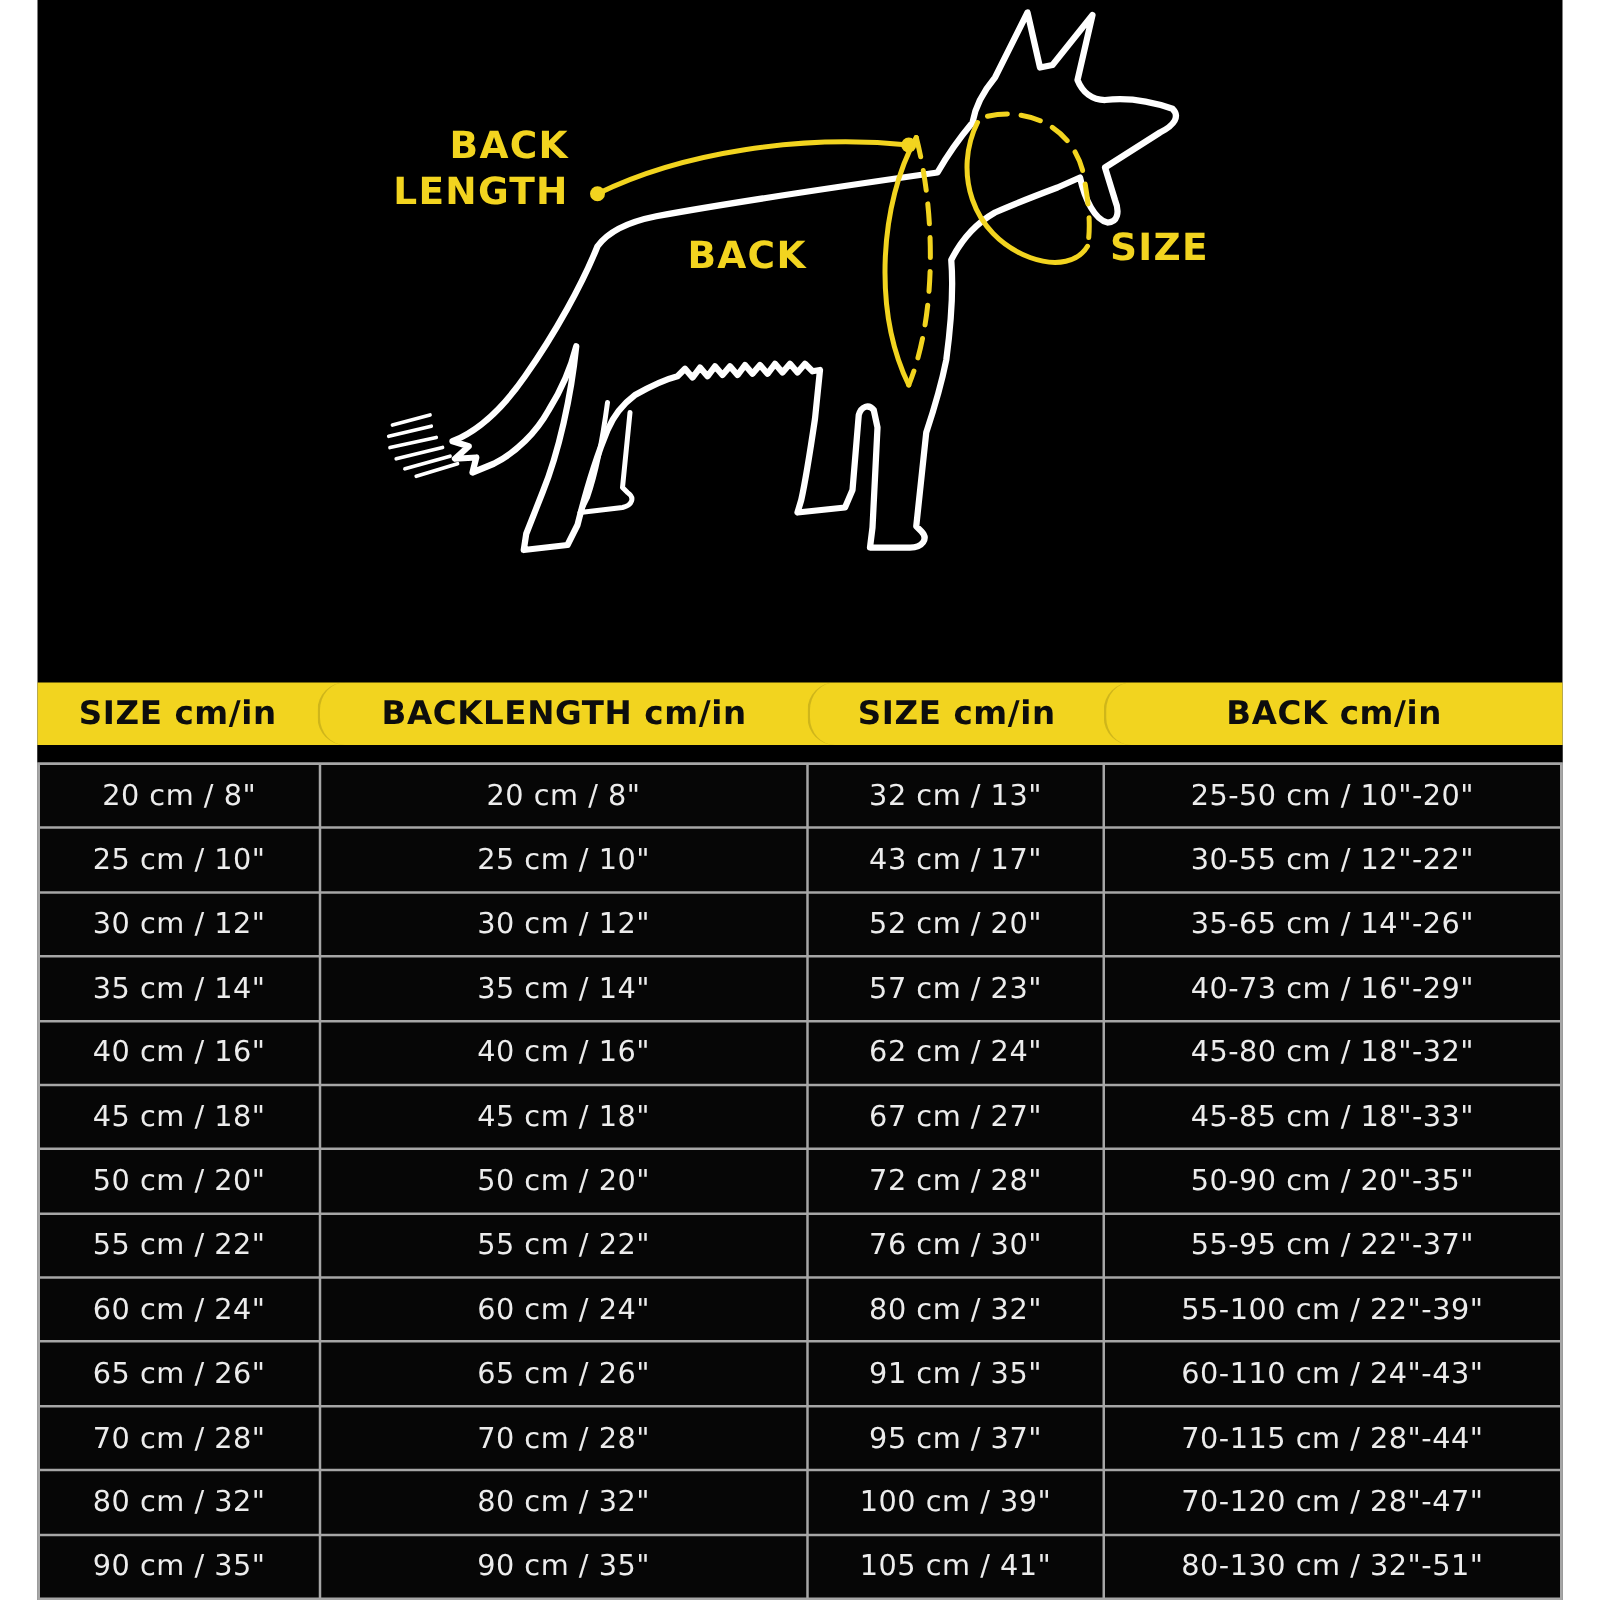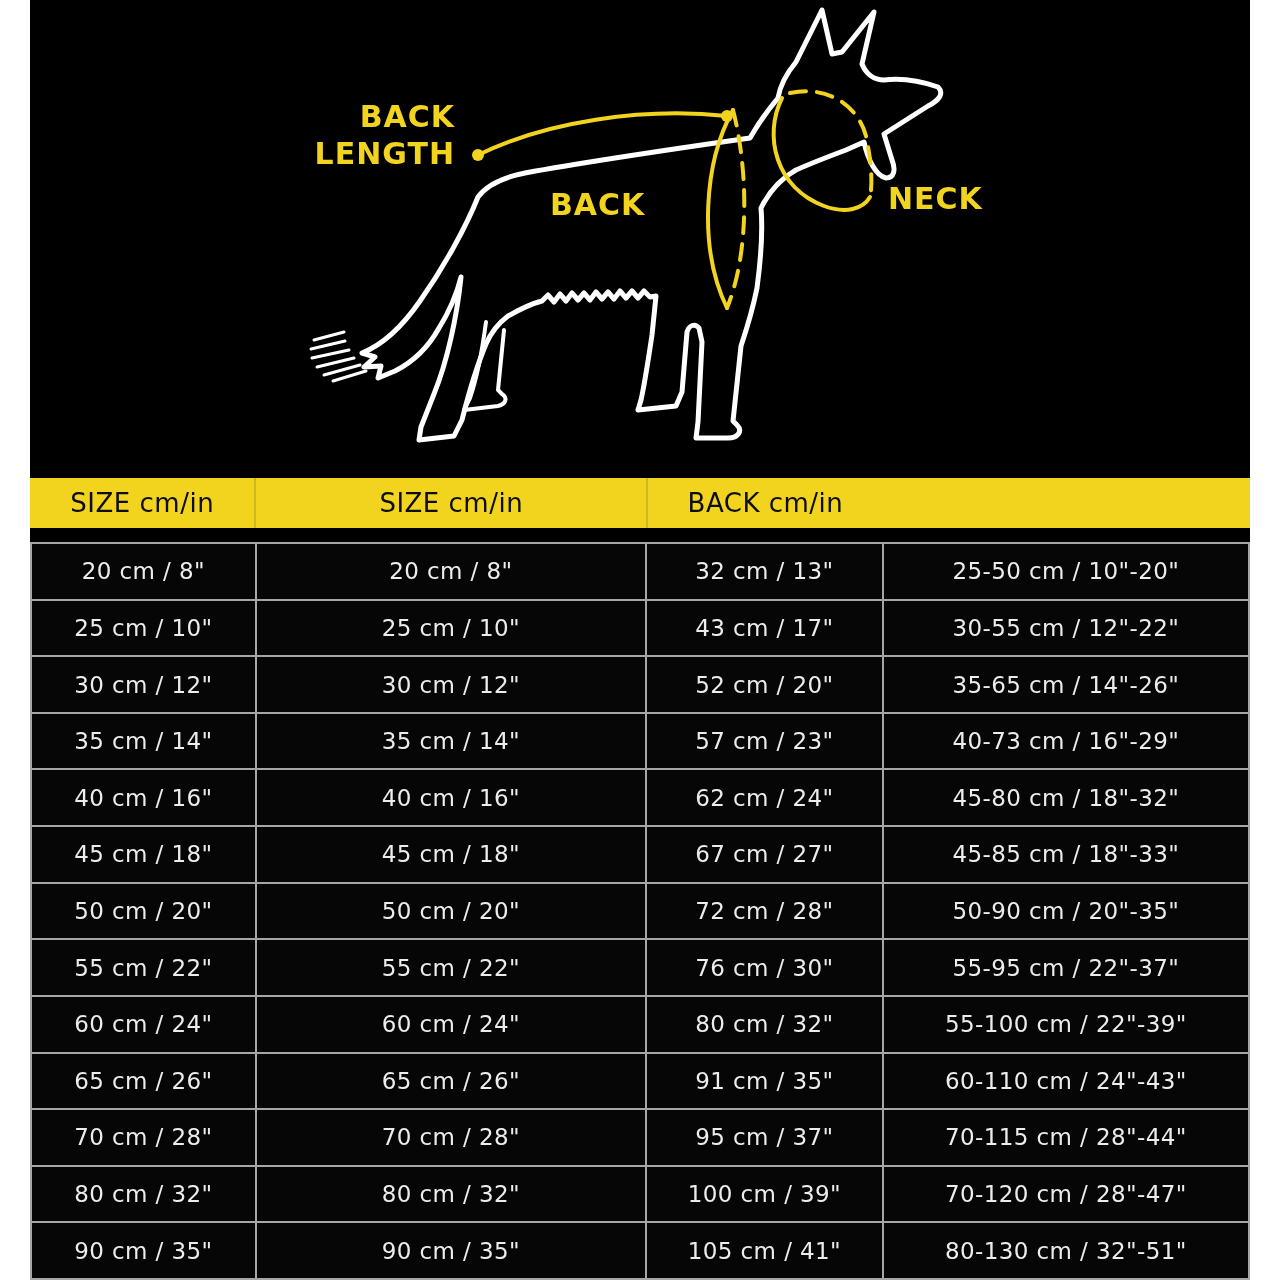--- a/index.html
+++ b/index.html
@@ -19,39 +19,39 @@
     font-family:"DejaVu Sans","Liberation Sans",sans-serif;
   }
   .panel{
     position:relative;
     width:1220px;height:1280px;
     margin-left:30px;
     background:var(--panel-bg);
     display:flex;flex-direction:column;
   }
   
-  .dog-section{position:relative;height:478px;flex:0 0 auto;padding-left:20px;}
+  .dog-section{position:relative;height:546px;flex:0 0 auto;padding-left:20px;}
   .dog-section svg{position:absolute;inset:0;}
   .diagram-label{
     position:absolute;color:var(--accent-yellow);
     font-weight:bold;font-size:30px;letter-spacing:1px;line-height:37px;
     white-space:pre;
   }
   .lbl-backlength{right:795px;top:98px;text-align:right;}
   .lbl-chest{left:520px;top:186px;}
   .lbl-neck{left:858px;top:180px;}
   
   .theader{
     height:50px;flex:0 0 auto;
     background:var(--accent-yellow);
     display:grid;grid-template-columns:var(--cols);
   }
   .hcell{
     display:flex;align-items:center;justify-content:center;
-    color:var(--header-text);font-weight:normal;font-size:26px;letter-spacing:.5px;
+    color:var(--header-text);font-weight:bold;font-size:26px;letter-spacing:.5px;border-radius:22px;
   }
   .hcell + .hcell{border-left:2px solid rgba(0,0,0,.14);}
   .theader-gap{height:14px;flex:0 0 auto;background:var(--panel-bg);}
   
   .tbody{
     flex:1 1 auto;
     display:grid;grid-template-columns:var(--cols);grid-auto-rows:1fr;
     gap:2px;background:var(--grid-line);
     border:2px solid var(--grid-line);
   }
@@ -135,25 +135,26 @@
         <path stroke-width="4" d="M 703 110 C 674 162 668 248 697 308"></path>
         <path stroke-width="4" stroke-dasharray="16 11" d="M 703 110 C 718 168 720 252 697 308"></path>
 
         <path stroke-width="4" d="M 752 98 C 733 136 746 188 794 206 C 816 214 833 209 840 197"></path>
         <path stroke-width="4" stroke-dasharray="16 11" d="M 760 93 C 798 85 828 106 836 136 C 841 160 843 182 840 197"></path>
       </g>
     </svg>
     <div class="diagram-label lbl-backlength">BACK
 LENGTH</div>
     <div class="diagram-label lbl-chest">BACK</div>
-    <div class="diagram-label lbl-neck">NECK</div>
+    <div class="diagram-label lbl-neck">SIZE</div>
   </div>
 
   <div class="theader">
       <div class="hcell">SIZE cm/in</div>
+      <div class="hcell">BACKLENGTH cm/in</div>
       <div class="hcell">SIZE cm/in</div>
       <div class="hcell">BACK cm/in</div>
     </div>
   <div class="theader-gap"></div>
   <div class="tbody">
       <div class="cell">20 cm / 8"</div>
       <div class="cell">20 cm / 8"</div>
       <div class="cell">32 cm / 13"</div>
       <div class="cell">25-50 cm / 10"-20"</div>
       <div class="cell">25 cm / 10"</div>

